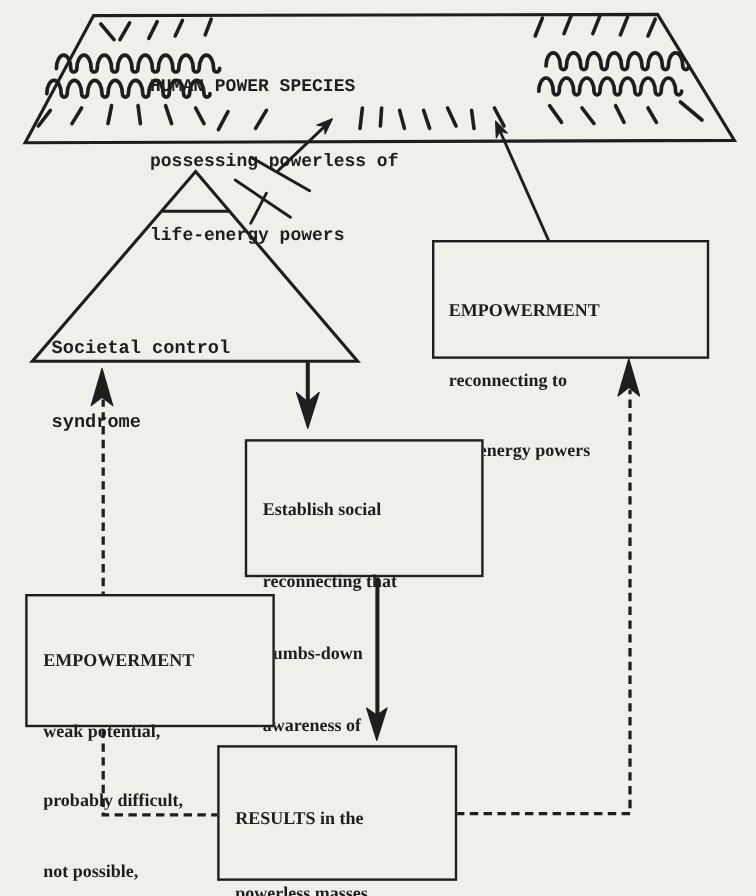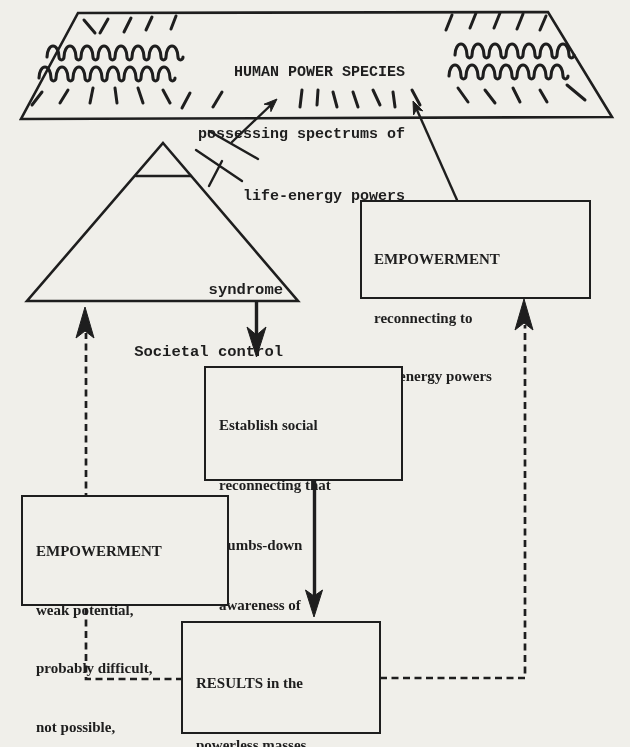--- a/index.html
+++ b/index.html
@@ -24,21 +24,21 @@
   .thick{stroke:var(--ink);stroke-width:3.4;}
   .thin{stroke:var(--ink);stroke-width:2.4;stroke-linecap:round;}
   .dashed{fill:none;stroke:var(--ink);stroke-width:2.7;stroke-dasharray:7 4.5;}
   .dart{fill:var(--ink);stroke:var(--ink);stroke-width:1;stroke-linejoin:round;}
   
   .label{
     position:absolute;
     font-weight:700;
     font-size:15.5px;
     line-height:21px;
-    text-align:right;
+    text-align:left;
     white-space:pre;
   }
   .box{
     position:absolute;
     box-sizing:border-box;
     border:2.3px solid var(--ink);
     background:var(--paper);
     font-weight:700;
     font-size:15px;
     white-space:pre;
@@ -143,27 +143,27 @@
 
     <g>
       <path class="dashed" d="M380,678 L525,678 L525,325"></path>
       <path class="dart" d="M524,299 L515,330 L524,323 L533,330 Z"></path>
     </g>
 
   </svg>
 
   <div class="label" id="trapezoid-label">
     <div>HUMAN POWER SPECIES</div>
-    <div>possessing spectrums of</div>
+    <div>possessing powerless of</div>
     <div>life-energy powers</div>
   </div>
 
   <div class="label" id="triangle-label">
+    <div>Societal control</div>
     <div>syndrome</div>
-    <div>Societal control</div>
   </div>
 
   <div class="box" id="box-emp-right">
     <div>EMPOWERMENT</div>
     <div>reconnecting to</div>
     <div>life-energy powers</div>
   </div>
 
   <div class="box" id="box-establish">
     <div>Establish social</div>

